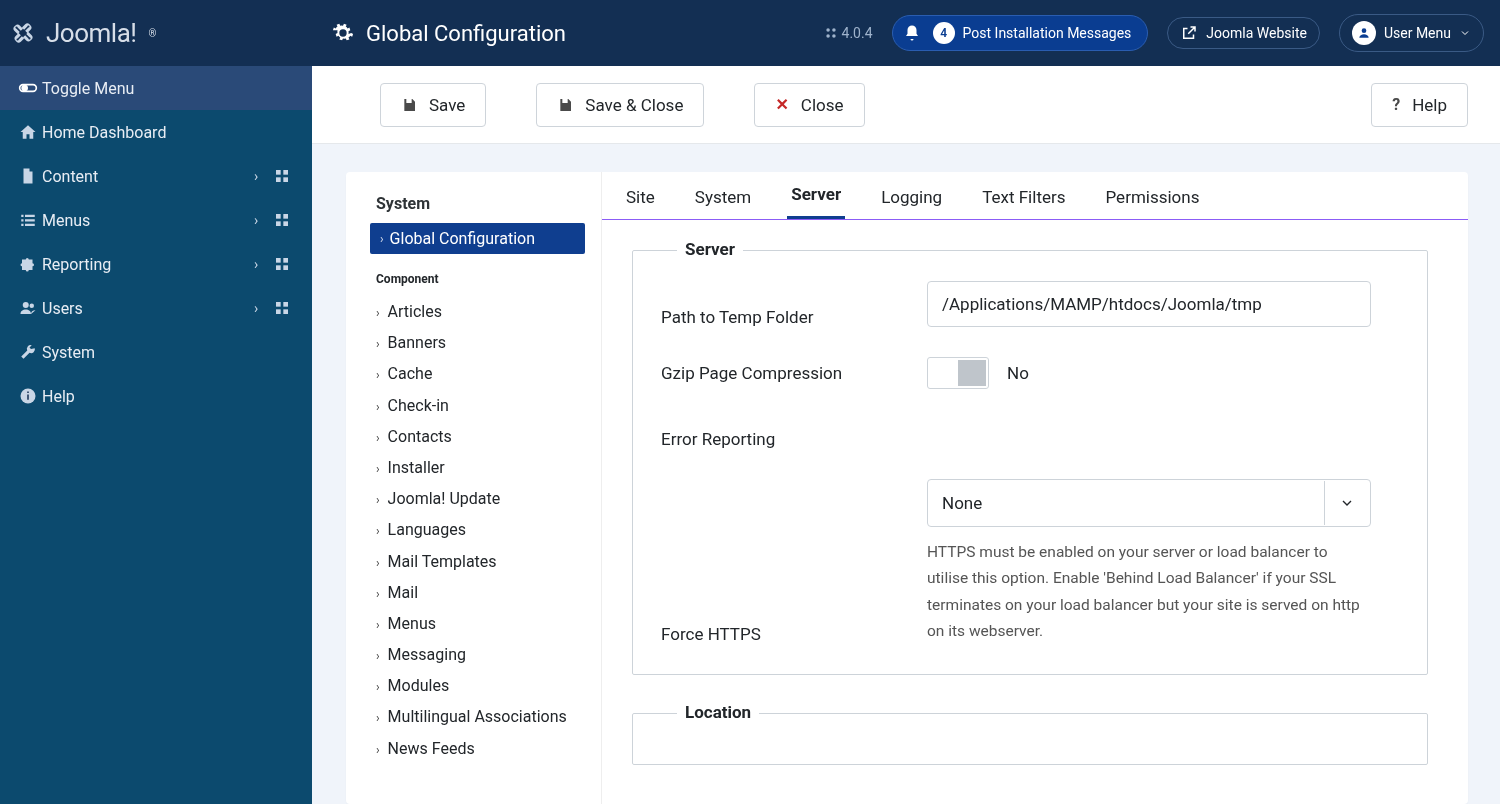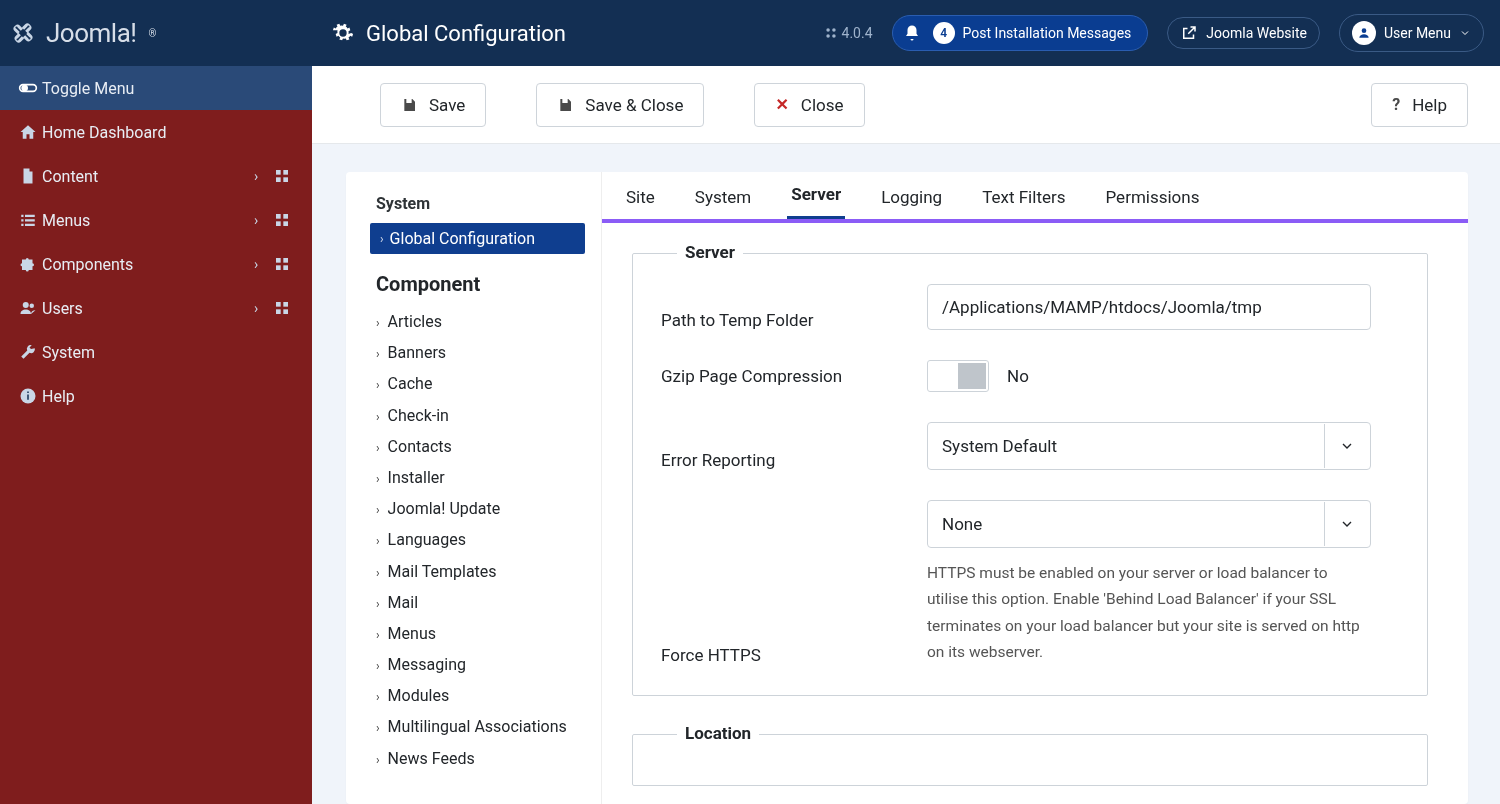--- a/index.html
+++ b/index.html
@@ -14,46 +14,46 @@
     .top-right { display: flex; align-items: center; gap: 19px; padding-right: 16px; }
     .version { color: #9fb3cc; font-size: 14px; display:flex; align-items:center; gap:4px;}
     .pill { display: inline-flex; align-items: center; border-radius: 22px; font-size: 14px; cursor: pointer; }
     .pill-blue { background: #0a3d91; border: 1px solid #2a5db0; padding: 6px 16px 6px 10px; gap: 8px; }
     .pill-out { border: 1px solid #3a5a85; padding: 6px 12px; gap: 8px; }
     .badge-circle { background: #fff; color: #0a3d91; border-radius: 50%; width: 22px; height: 22px; display: inline-flex; align-items: center; justify-content: center; font-size: 12px; font-weight: 600; margin-left:4px;}
     .bell { width:18px; height:18px; display:inline-block; }
     .pill-ic { width:18px; height:18px; display:inline-block;}
     .avatar { width:24px; height:24px; background:#fff; border-radius:50%; display:inline-flex; align-items:center; justify-content:center; color:#0a3d91; }
     .layout { display: flex; height: calc(804px - 66px); }
-    .sidebar { width: 312px; background: #7f1d1d; color: #fff; flex-shrink: 0; }
+    .sidebar { width: 312px; background: #0c4a6e; color: #fff; flex-shrink: 0; }
     .sb-item { display: flex; align-items: center; height: 44px; padding: 0 14px 0 14px; font-size: 16px; cursor: pointer; color: #e8edf4; }
     .sb-item.toggle { background: #2a4a78; }
     .sb-item .sb-ic { width: 28px; display:flex; justify-content:center; color:#c9d6e6;}
     .sb-item .sb-lbl { flex: 1; }
     .sb-item .sb-chev { width: 20px; color:#c9d6e6; font-size:14px;}
     .sb-item .sb-grid { width: 24px; color:#c9d6e6;}
     .main { flex: 1; display: flex; flex-direction: column; }
     .actionbar { background: #fff; border-bottom: 1px solid #e5e8eb; display: flex; align-items: center; height: 78px; padding: 0 32px; gap: 14px; }
     .btn { display: inline-flex; align-items: center; gap: 12px; height: 44px; padding: 0 20px; border: 1px solid #ced4da; border-radius: 4px; background: #fff; font-size: 17px; cursor: pointer; color: #22262a; margin-left: 36px;}
     .btn .bi { font-size:16px; }
     .btn .bi-red { color: #c52827; font-weight:700;}
     .btn .bi-dark { color: #4a4a4a; }
     .spacer { flex:1; }
     .content-pad { padding: 28px 32px 0 34px; display: flex; gap: 0; flex:1; overflow:hidden;}
     .panel { background: #fff; border-radius: 4px; display:flex; width:100%; box-shadow: 0 1px 2px rgba(0,0,0,0.03);}
     .lefttree { width: 256px; padding: 22px 16px 18px 30px; border-right: 1px solid #eee; overflow:auto;}
     .lt-hdr { font-weight: 700; font-size: 16px; color: #2e3336; margin-bottom: 10px; }
     .lt-link { display:flex; align-items:center; gap:6px; padding: 6px 4px 6px 0; font-size:16px; cursor:pointer; color:#22262a;}
     .lt-link.active { background:#0f3e8f; color:#fff; padding:6px 10px; border-radius:2px; margin-left:-6px;}
     .lt-link .arr { font-size:12px; color:inherit; opacity:0.8;}
-    .cmp-hdr { font-weight:700; font-size:20px; margin: 18px 0 10px 0;}
+    .cmp-hdr { font-weight:700; font-size:12px; margin: 18px 0 10px 0;}
     .cmp-link { display:flex; align-items:flex-start; gap:8px; padding: 6px 0; font-size:16px; cursor:pointer; color:#22262a; line-height:1.2;}
     .cmp-link .arr{ font-size:12px; color:#444; margin-top:4px;}
     .rightpane { flex:1; display:flex; flex-direction:column; overflow:auto;}
-    .tabs { display:flex; gap:32px; padding: 0 20px; border-bottom:4px solid #8b5cf6; height:60px; align-items:flex-end;}
+    .tabs { display:flex; gap:32px; padding: 0 20px; border-bottom:1px solid #8b5cf6; height:60px; align-items:flex-end;}
     .tab { font-size:17px; padding: 12px 4px; cursor:pointer; color:#22262a;}
     .tab.active { font-weight:700; border-bottom: 3px solid #0f3e8f; }
     .formarea { padding: 30px 40px 30px 30px; }
     .fieldset { border:1px solid #cdd3d9; border-radius:2px; padding: 30px 28px 20px 28px; position:relative; margin-bottom: 38px;}
     .legend { position:absolute; top:-12px; left:44px; background:#fff; padding: 0 8px; font-weight:700; font-size:17px;}
     .frow { display:flex; align-items:flex-end; margin-bottom: 30px;}
     .flabel { width: 266px; font-size:17px; padding-top:10px;}
     .fctrl { flex:1; max-width: 444px;}
     .finput { width:100%; height:46px; border:1px solid #cdd3d9; border-radius:4px; padding:17px 14px; font-size:17px; color:#22262a;}
     .fselect { width:100%; height:48px; border:1px solid #cdd3d9; border-radius:4px; display:flex; align-items:center; justify-content:space-between; padding:0 6px 0 14px; font-size:17px; cursor:pointer;}
@@ -181,21 +181,21 @@
             <rect x="14" y="14" width="7" height="7"></rect>
           </svg>
         </span>
     </div>
     <div class="sb-item">
       <span class="sb-ic">
           <svg width="18" height="18" viewBox="0 0 24 24" fill="#c9d6e6">
             <path d="M4 6h5a2 2 0 114 0h5v5a2 2 0 110 4v5h-5a2 2 0 11-4 0H4v-5a2 2 0 110-4z"></path>
           </svg>
         </span>
-      <span class="sb-lbl">Components</span>
+      <span class="sb-lbl">Reporting</span>
       <span class="sb-chev">›</span>
       <span class="sb-grid">
           <svg width="16" height="16" viewBox="0 0 24 24" fill="#c9d6e6">
             <rect x="3" y="3" width="7" height="7"></rect>
             <rect x="14" y="3" width="7" height="7"></rect>
             <rect x="3" y="14" width="7" height="7"></rect>
             <rect x="14" y="14" width="7" height="7"></rect>
           </svg>
         </span>
     </div>
@@ -367,30 +367,20 @@
                     <div class="switch">
                         <div class="knob"></div>
                       </div>
                     <span class="switch-lbl">No</span>
                   </div>
                 </div>
               </div>
 
               <div class="frow">
                 <div class="flabel">Error Reporting</div>
-                <div class="fctrl">
-                  <div class="fselect">
-                    <span>System Default</span>
-                    <span class="sel-btn">
-                        <svg width="16" height="16" viewBox="0 0 24 24" fill="none" stroke="#22262a" stroke-width="2">
-                          <path d="M6 9l6 6 6-6"></path>
-                        </svg>
-                      </span>
-                  </div>
-                </div>
               </div>
 
               <div class="frow" style="margin-bottom:10px;">
                 <div class="flabel">Force HTTPS</div>
                 <div class="fctrl">
                   <div class="fselect">
                     <span>None</span>
                     <span class="sel-btn">
                         <svg width="16" height="16" viewBox="0 0 24 24" fill="none" stroke="#22262a" stroke-width="2">
                           <path d="M6 9l6 6 6-6"></path>

